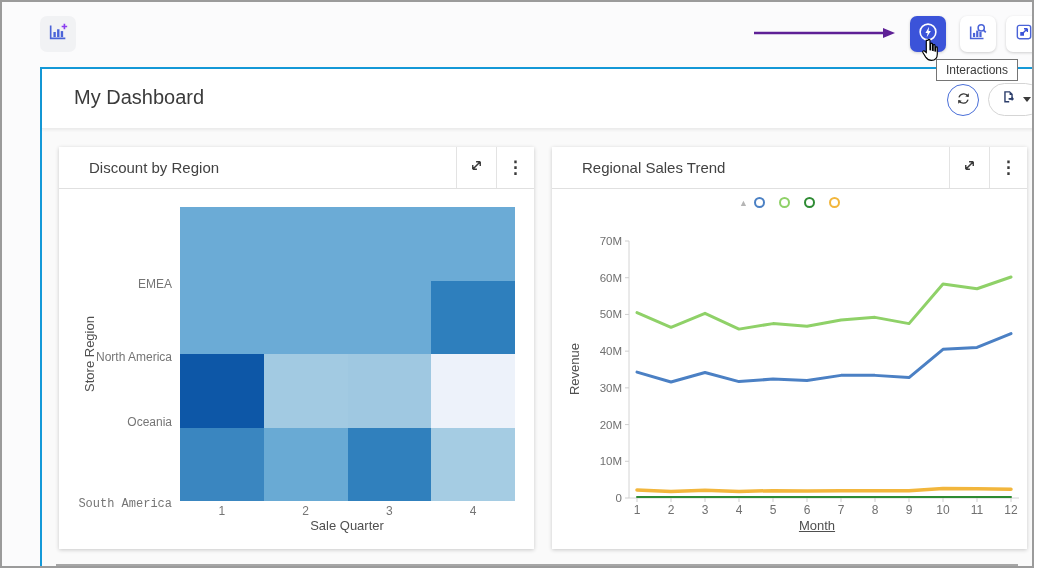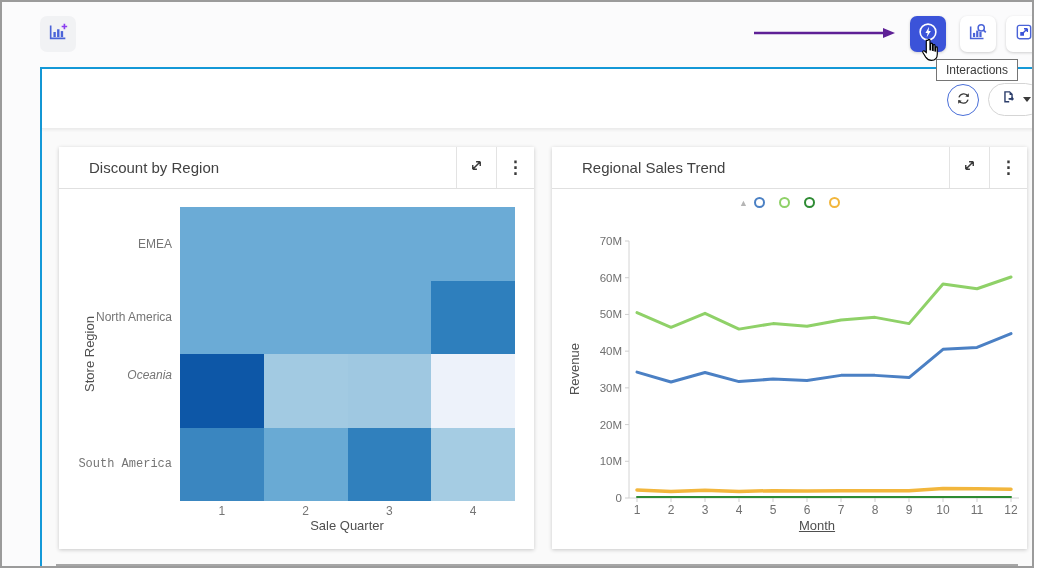--- a/index.html
+++ b/index.html
@@ -35,21 +35,21 @@
   .card1 { left:17px; } .card2 { left:510px; }
   .card-header { position:relative; height:42px; border-bottom:1px solid #e0e0e0; display:flex; align-items:stretch;padding-left:10px; }
   .card-title { flex:1; display:flex; align-items:center; padding-left:20px; font-size:15px; color:#424242; }
   .hd-cell { width:40px; display:flex; align-items:center; justify-content:center; border-left:1px solid #e3e3e3; cursor:pointer; }
   .kebab { font-size:17px; color:#3a3a3a; font-weight:bold; letter-spacing:0; }
 
   
   .hm-grid { position:absolute; left:121px; top:60px; width:335px; height:294px;
              display:grid; grid-template-columns:repeat(4,1fr); grid-template-rows:repeat(4,1fr); }
   .hm-rowlabels { position:absolute; left:0; top:60px; width:113px; height:294px; }
-  .hm-rowlabel { position:absolute; right:0; width:113px; text-align:right; font-size:12px; color:#757575; }
+  .hm-rowlabel { position:absolute; right:0; width:113px; text-align:right; font-size:12px; color:#757575;margin-top:40px; }
   .hm-collabels { position:absolute; left:121px; top:357px; width:335px; height:16px; }
   .hm-collabel { position:absolute; width:83.75px; text-align:center; font-size:12px; color:#757575; }
   .axis-title-x { position:absolute; font-size:13px; color:#4f4f4f; white-space:nowrap; }
   .axis-title-y { position:absolute; font-size:13px; color:#4f4f4f; white-space:nowrap; transform:translate(-50%,-50%) rotate(-90deg); }
 
   
   .legend { position:absolute; left:0; top:50px; width:475px; display:flex; align-items:center; justify-content:center; gap:14px; }
   .legend .tri { font-size:9px; color:#b5b5b5; margin-right:-8px; }
   .legend .dot { width:11px; height:11px; border-radius:50%; background:#fff; border:2.5px solid; display:inline-block; cursor:pointer; }
   .linechart-svg { position:absolute; left:32px; top:90px; }
@@ -108,20 +108,21 @@
     </div>
 
     <svg class="cursor-hand" width="26" height="28" viewBox="0 0 20 22">
       <path d="M7.6 2.6 c0-1 1.6-1 1.6 0 V10 l.5.08 V5.6 c0-1 1.5-1 1.5 0 v4.9 l.5.08 V6.6 c0-.95 1.4-.95 1.4 0 v4.4 l.5.08 V8.4 c0-.9 1.35-.9 1.35 0 V13.4 c0 3.2-1.8 5-4.6 5 -2.3 0-3.3-.85-4.5-2.6 L3.6 12.2 c-.55-.8.45-1.8 1.25-1.15 l1.45 1.2 V2.6 z" fill="#fff" stroke="#000" stroke-width="0.9"></path>
     </svg>
     <div class="tooltip">Interactions</div>
   </div>
 
   <div class="dash">
     <div class="dash-header">
+      <div class="dash-title">My Dashboard</div>
       <div class="refresh-btn">
         <span>
           <svg width="17" height="17" viewBox="0 0 24 24">
             <path d="M18.5 9 A7 7 0 0 0 5.6 10.5" stroke="#3a3a3a" stroke-width="1.8" fill="none"></path>
             <polygon points="19.5,4.5 19.5,9.8 14.5,9" fill="#3a3a3a"></polygon>
             <path d="M5.5 15 A7 7 0 0 0 18.4 13.5" stroke="#3a3a3a" stroke-width="1.8" fill="none"></path>
             <polygon points="4.5,19.5 4.5,14.2 9.5,15" fill="#3a3a3a"></polygon>
           </svg>
         </span>
       </div>
@@ -146,21 +147,21 @@
             </svg>
           </span>
         </div>
         <div class="hd-cell" style="width:38px">
           <span class="kebab">⋮</span>
         </div>
       </div>
       <div class="hm-rowlabels" id="hm-rowlabels">
           <div class="hm-rowlabel" style="top: 29.75px;">EMEA</div>
           <div class="hm-rowlabel" style="top: 103.25px;">North America</div>
-          <div class="hm-rowlabel" style="top: 161px; font-style: italic;">Oceania</div>
+          <div class="hm-rowlabel" style="top: 168px;">Oceania</div>
           <div class="hm-rowlabel" style="top: 250.25px; font-family: Liberation Mono, monospace;">South America</div>
         </div>
       <div class="hm-grid" id="hm-grid">
           <div style="background: rgb(107, 171, 214);"></div>
           <div style="background: rgb(107, 171, 214);"></div>
           <div style="background: rgb(107, 171, 214);"></div>
           <div style="background: rgb(107, 171, 214);"></div>
           <div style="background: rgb(107, 171, 214);"></div>
           <div style="background: rgb(107, 171, 214);"></div>
           <div style="background: rgb(107, 171, 214);"></div>

